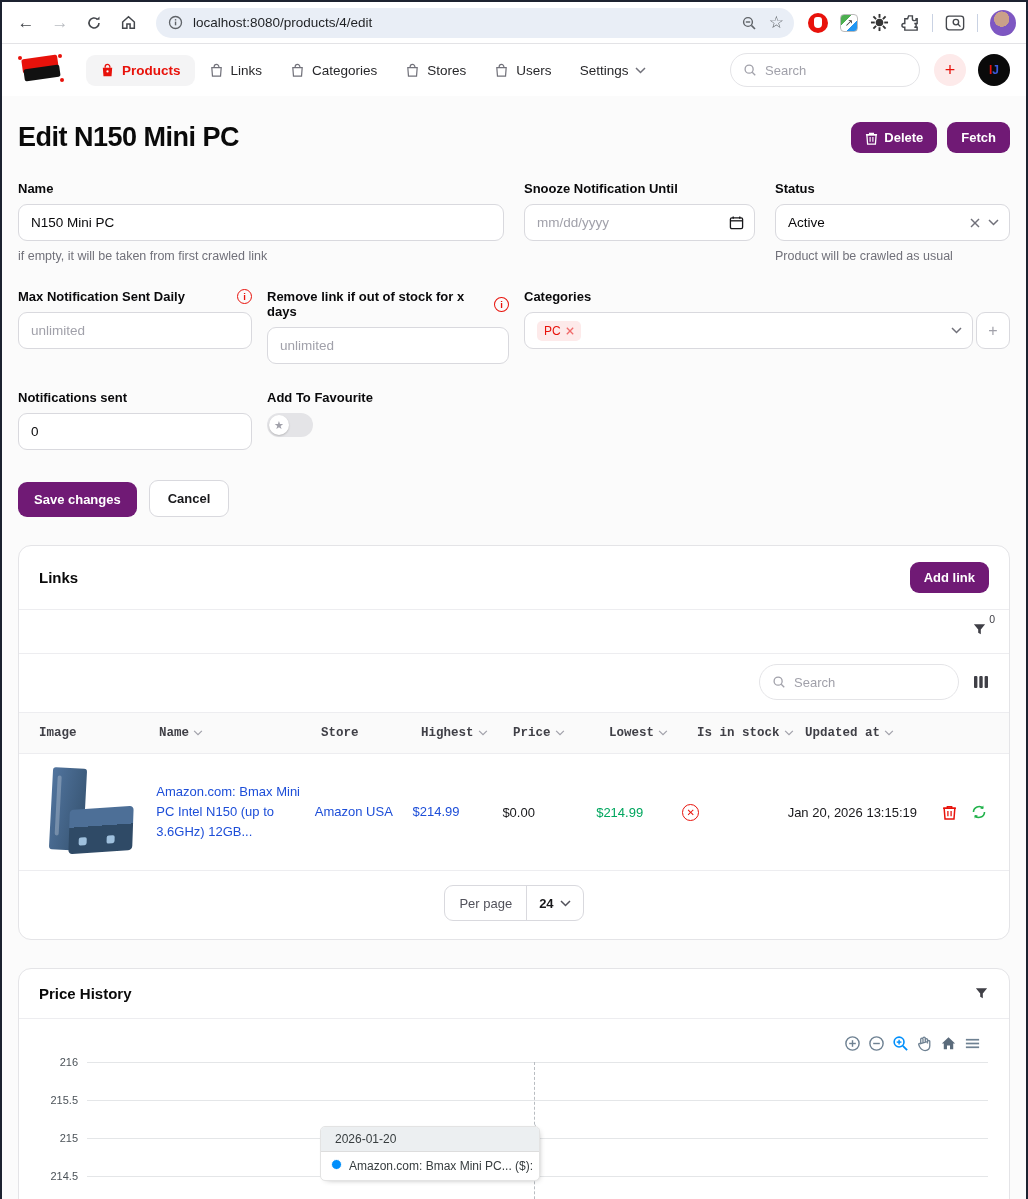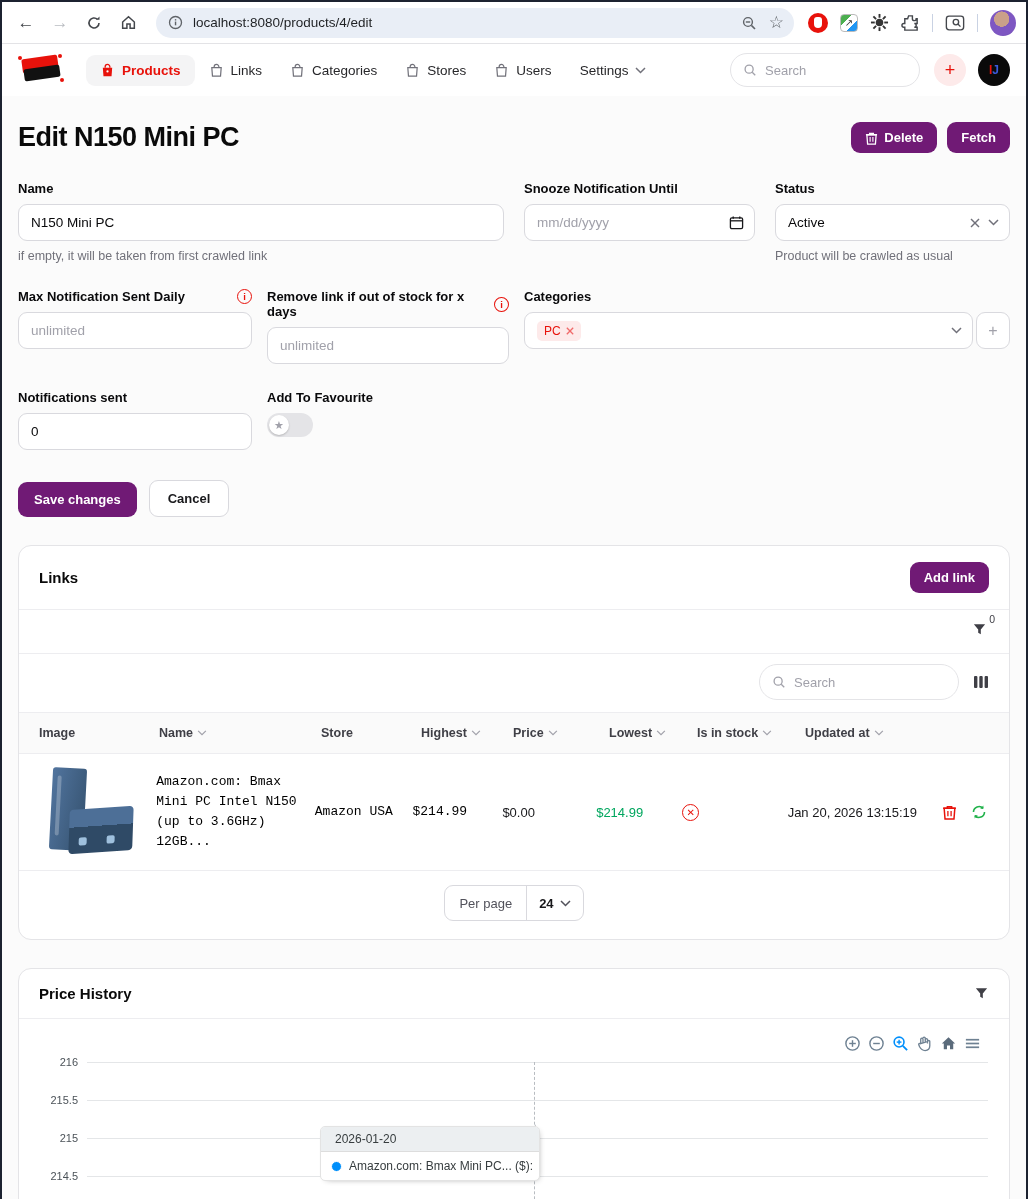--- a/index.html
+++ b/index.html
@@ -63,32 +63,32 @@
   .card-title { font-size:15px; font-weight:bold; color:#0a0a0a; }
   .filter-row { display:flex; justify-content:flex-end; padding:12px 22px; border-bottom:1px solid #ededf0; }
   .funnel-wrap { position:relative; }
   .filter-count { position:absolute; top:-9px; right:-8px; font-size:10.5px; color:#3f3f46; }
   .search-row { display:flex; justify-content:flex-end; align-items:center; gap:14px; padding:10px 20px 12px; }
   .tbl-search { width:200px; height:36px; border:1px solid #e4e4e7; border-radius:18px; display:flex; align-items:center; padding:0 12px; color:#a1a1aa; }
   .tbl-search span { font-size:13px; margin-left:8px; }
 
   .thead { display:flex; align-items:center; background:#fafafa; border-top:1px solid #ededf0; border-bottom:1px solid #ededf0; padding:13px 0; }
   .trow { display:flex; align-items:center; padding:12px 0; border-bottom:1px solid #ededf0; }
-  .th { font-size:12.5px; font-weight:bold; color:#3f3f46; display:flex; align-items:center; gap:4px; }
+  .th { font-size:12.5px; font-weight:bold; color:#3f3f46; display:flex; align-items:center; gap:4px;font-family:Liberation Mono, monospace; }
   .td { font-size:13px; color:#18181b; }
   .c-img { width:140px; padding-left:20px; }
   .c-name { width:162px; }
   .c-store { width:100px; }
   .c-high { width:92px; }
   .c-price { width:96px; }
   .c-low { width:88px; }
   .c-stock { width:108px; }
   .c-upd { width:158px; }
   .c-act { flex:1; display:flex; justify-content:flex-end; gap:14px; padding-right:22px; }
-  .red-link { color:#000000; line-height:1.55;font-family:Liberation Mono, monospace; }
+  .red-link { color:#1d4ed8; line-height:1.55; }
   .green-txt { color:#00a65e; }
   .prod-img { width:105px; height:92px; position:relative; }
   .pc-tower { position:absolute; left:12px; top:2px; width:34px; height:82px; background:linear-gradient(100deg,#51749e,#35526f); border-radius:3px; transform:rotate(3deg); }
   .pc-tower::after { content:""; position:absolute; left:5px; top:8px; width:4px; height:60px; background:rgba(255,255,255,.25); border-radius:2px; }
   .pc-box { position:absolute; left:30px; top:42px; width:64px; height:44px; background:linear-gradient(180deg,#4d6f97 0 40%,#2f4a66 40%); border-radius:4px; transform:rotate(-4deg) skewX(-6deg); }
   .pc-box::after { content:""; position:absolute; left:10px; bottom:8px; width:8px; height:8px; border-radius:2px; background:#9fc0dd; box-shadow:28px 0 0 #9fc0dd; }
   .stock-x { width:17px; height:17px; border:1.5px solid #e8120b; border-radius:50%; color:#e8120b; font-size:10px; display:flex; align-items:center; justify-content:center; }
   .perpage-row { display:flex; justify-content:center; padding:14px 0 18px; }
   .perpage { display:flex; border:1px solid #d9d9de; border-radius:9px; overflow:hidden; height:36px; }
   .perpage .lbl { display:flex; align-items:center; padding:0 14px; font-size:13px; color:#52525b; border-right:1px solid #d9d9de; }
@@ -96,21 +96,21 @@
 
   
   .chart-wrap { position:relative; height:318px; }
   .chart-toolbar { position:absolute; top:16px; right:28px; display:flex; align-items:center; gap:7px; }
   .gridline { position:absolute; left:68px; width:901px; height:1px; background:#e4e6e8; }
   .ylabel { position:absolute; width:52px; text-align:right; font-size:11px; color:#4b5258; transform:translateY(-6px); }
   .crosshair { position:absolute; left:515px; top:43px; height:192px; border-left:1px dashed #b8bcc1; }
   .cross-marker { position:absolute; left:512px; top:100px; color:#c3c7cb; font-size:15px; }
   .tooltip { position:absolute; left:301px; top:107px; width:220px; background:#fff; border:1px solid #e3e3e3; border-radius:5px; box-shadow:2px 2px 6px -4px rgba(0,0,0,.45); font-size:12px; color:#373d3f; overflow:hidden; }
   .tooltip .tt-head { background:#eceff1; border-bottom:1px solid #ddd; padding:5px 14px; }
-  .tooltip .tt-body { padding:7px 10px; display:flex; align-items:center; gap:7px; white-space:nowrap; }
+  .tooltip .tt-body { padding:7px 10px; display:flex; align-items:flex-start; gap:7px; white-space:nowrap; }
   .tt-dot { width:11px; height:11px; border-radius:50%; background:#008ffb; border:1px solid #fff; flex:none; }
 </style>
 </head>
 <body>
 
 <div class="frame">
 
   <div class="chrome">
     <div class="navbtn">←</div>
     <div class="navbtn disabled">→</div>

